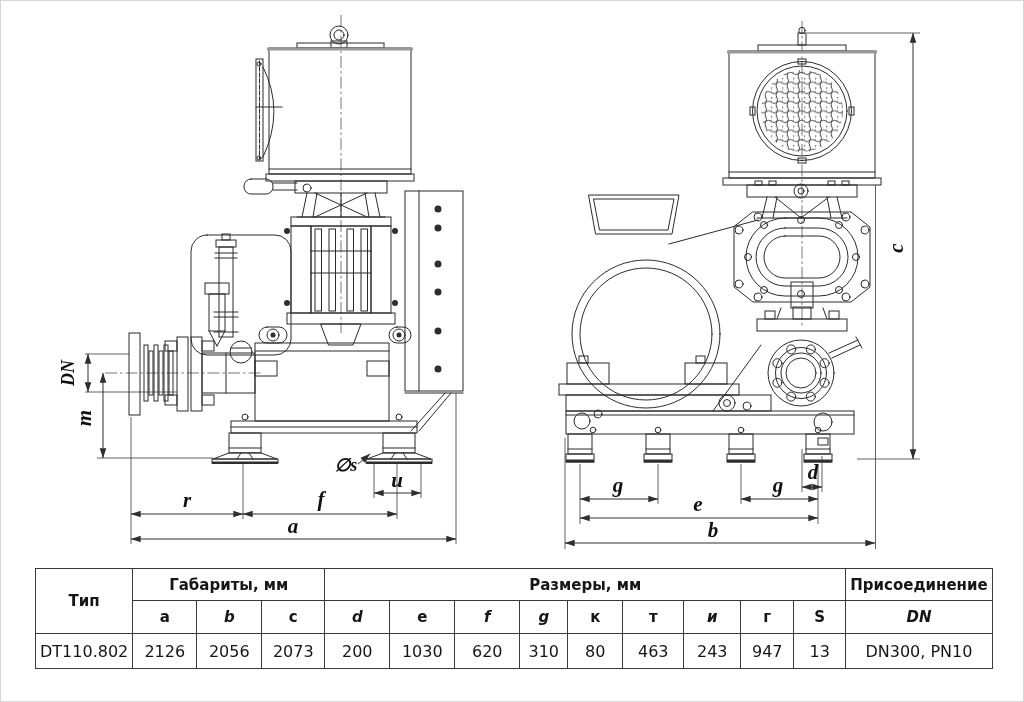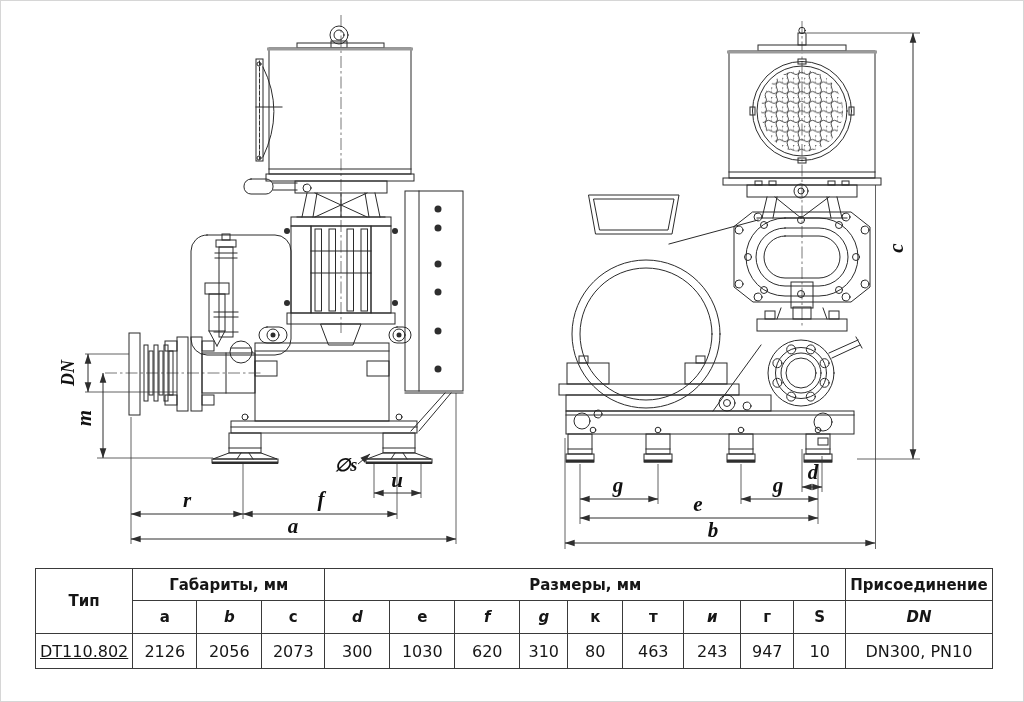--- a/index.html
+++ b/index.html
@@ -16,21 +16,21 @@
   .dimtxt.small{font-size:18px;}
   
   #dim-table{position:absolute;left:34px;top:567px;border-collapse:collapse;table-layout:fixed;}
   #dim-table th,#dim-table td{border:1.5px solid #3a3a3a;text-align:center;vertical-align:middle;padding:4px;color:#161616;}
   #dim-table th{font-weight:bold;font-size:15px;}
   #dim-table td{font-size:16px;font-weight:normal;}
   .r1{height:32px;} .r2{height:33px;} .r3{height:35px;}
   .it{font-style:italic;}
   .bold{font-weight:bold;}
   .k-head{font-size:12px;vertical-align:top;padding-top:3px;}
-  .type-cell{font-weight:bold;font-size:15px;text-decoration:underline;}
+  .type-cell{font-weight:bold;font-size:15px;}
 </style>
 </head>
 <body>
 
 <div id="page">
 
 <svg width="1024" height="562" viewBox="0 0 1024 562">
   <defs>
     <marker id="ar" viewBox="0 0 10 8" markerWidth="11" markerHeight="9" refX="9.3" refY="4" orient="auto-start-reverse">
       <path d="M0.5,1 L9.5,4 L0.5,7 Z" fill="#2e2e2e"></path>
@@ -398,27 +398,27 @@
     <th class="it">и</th>
     <th>г</th>
     <th>S</th>
     <th class="it">DN</th>
   </tr>
   <tr class="r3">
     <td class="type-cell">DT110.802</td>
     <td>2126</td>
     <td>2056</td>
     <td>2073</td>
-    <td>300</td>
+    <td>200</td>
     <td>1030</td>
     <td>620</td>
     <td>310</td>
     <td>80</td>
     <td>463</td>
     <td class="bold">243</td>
     <td>947</td>
-    <td>10</td>
+    <td>13</td>
     <td>DN300, PN10</td>
   </tr>
 </tbody>
     </table>
 
 </div>
 
 </body></html>

